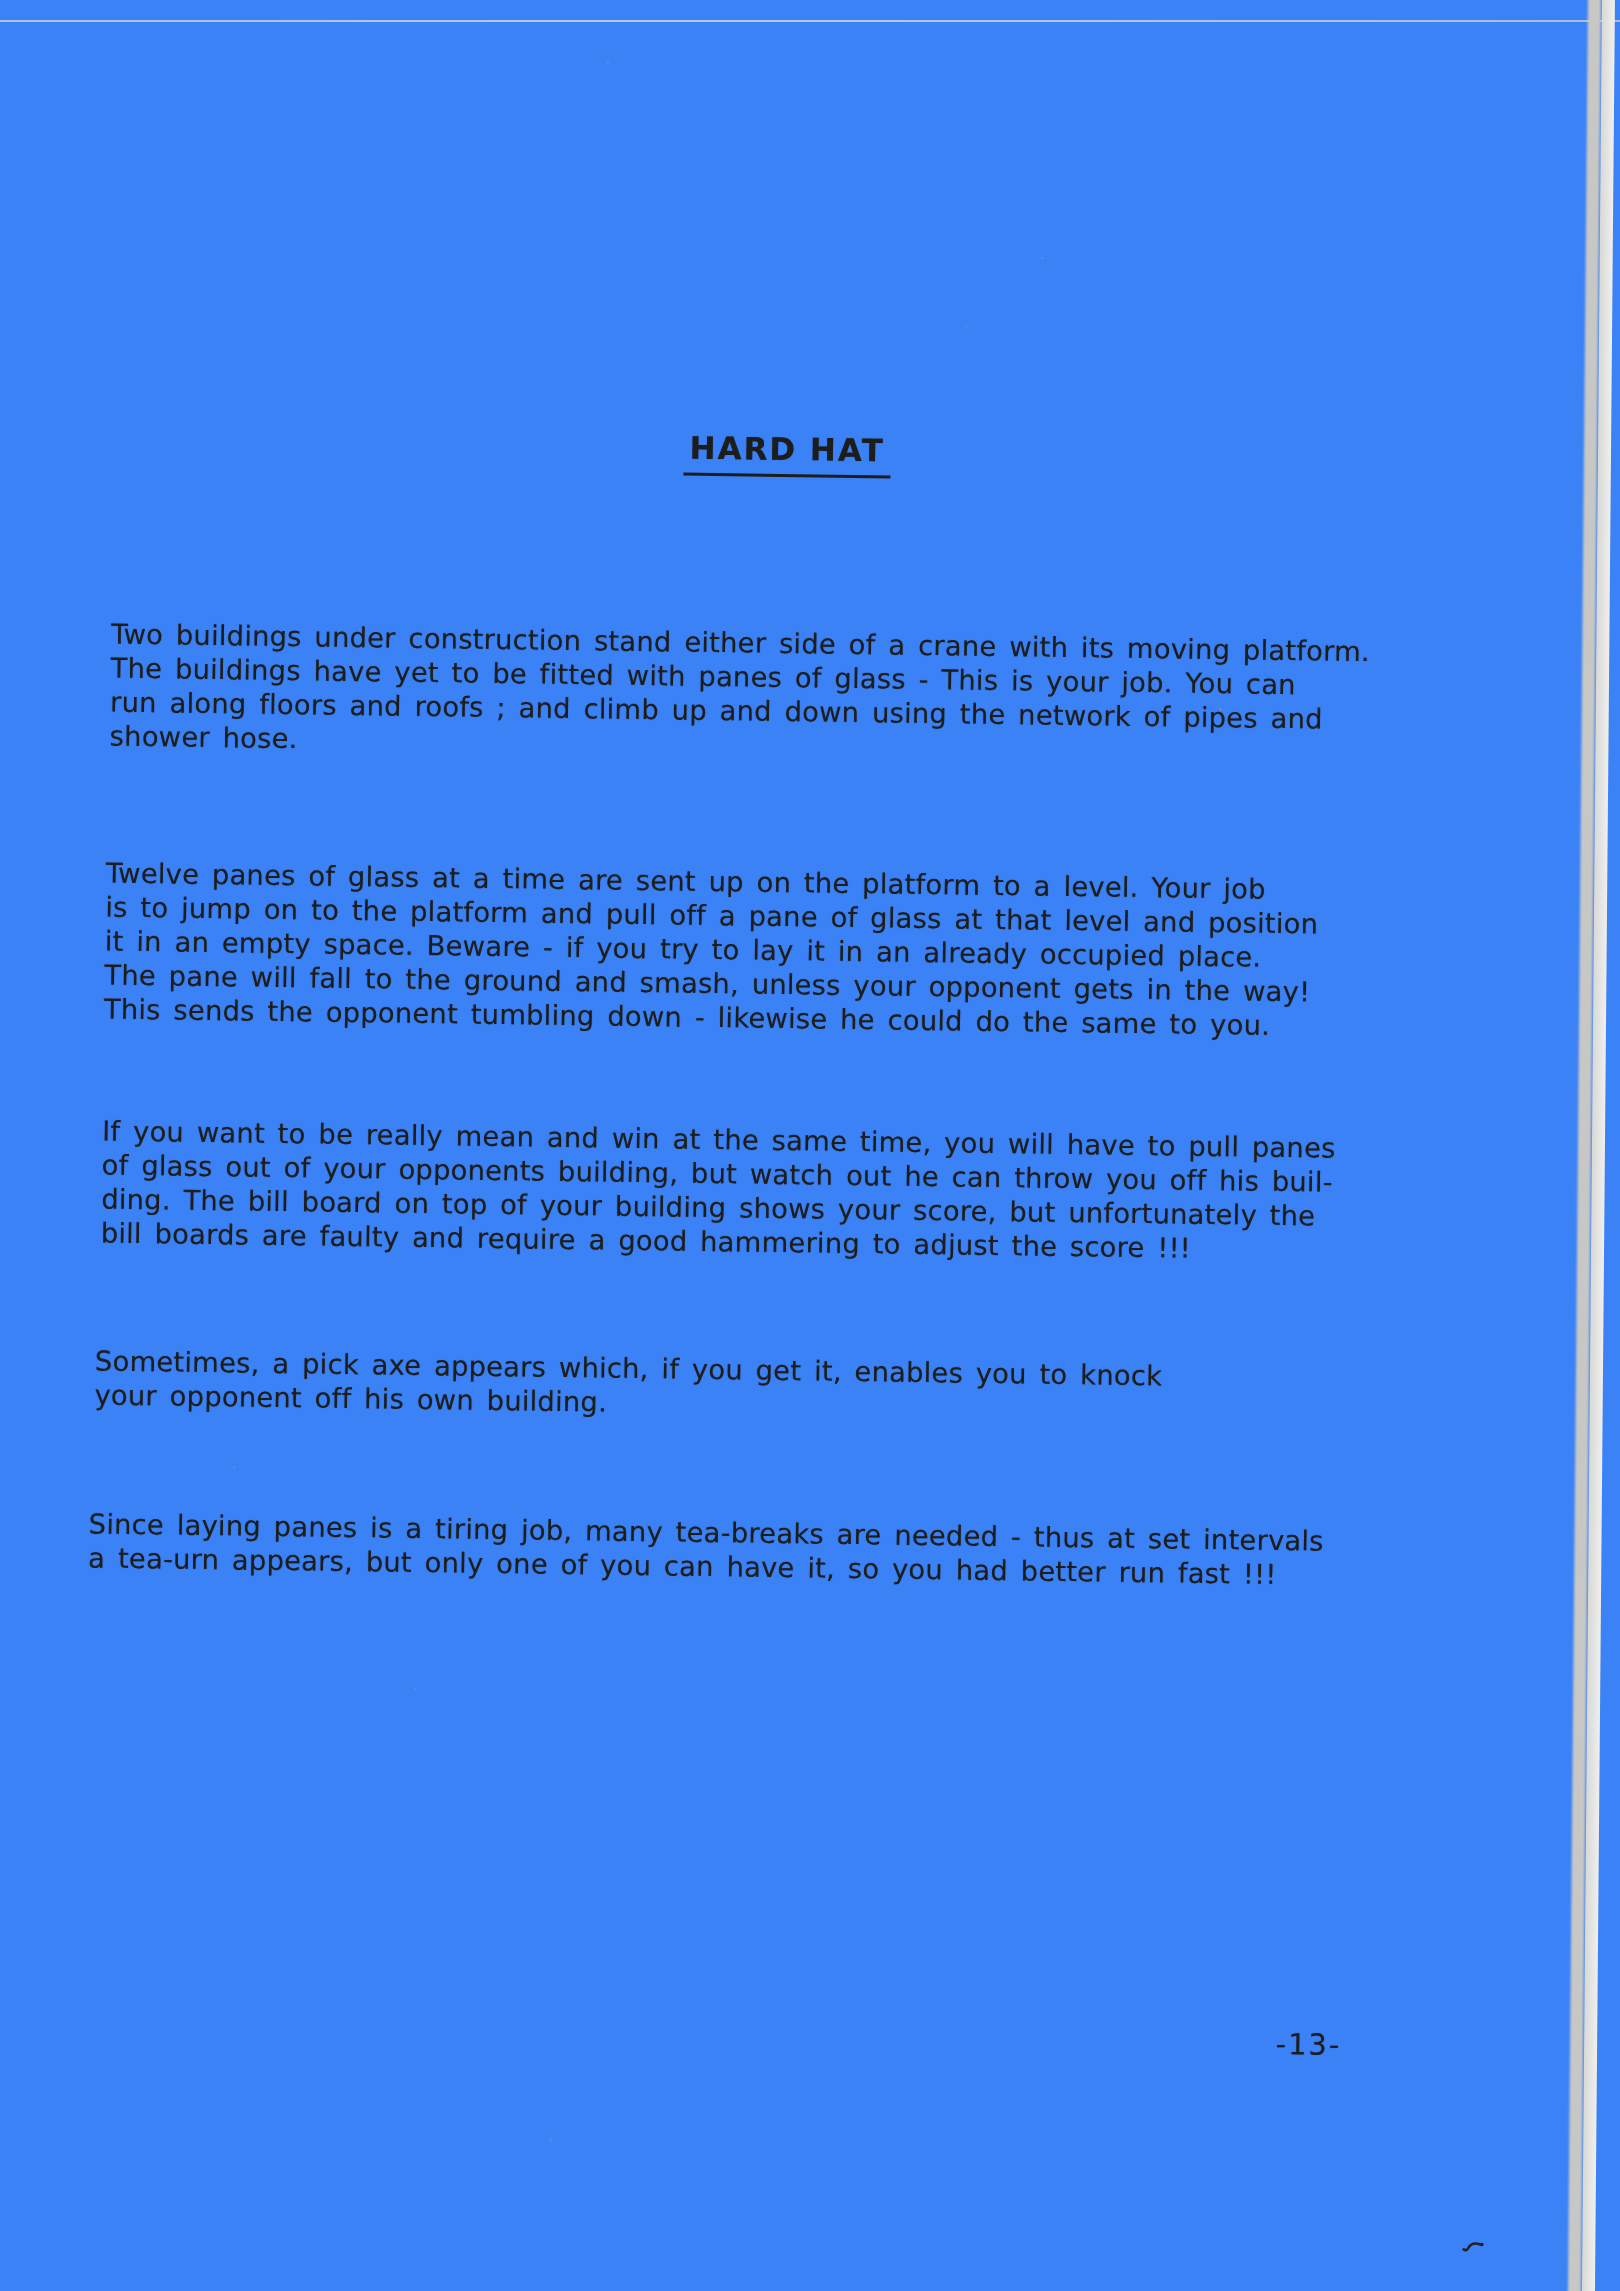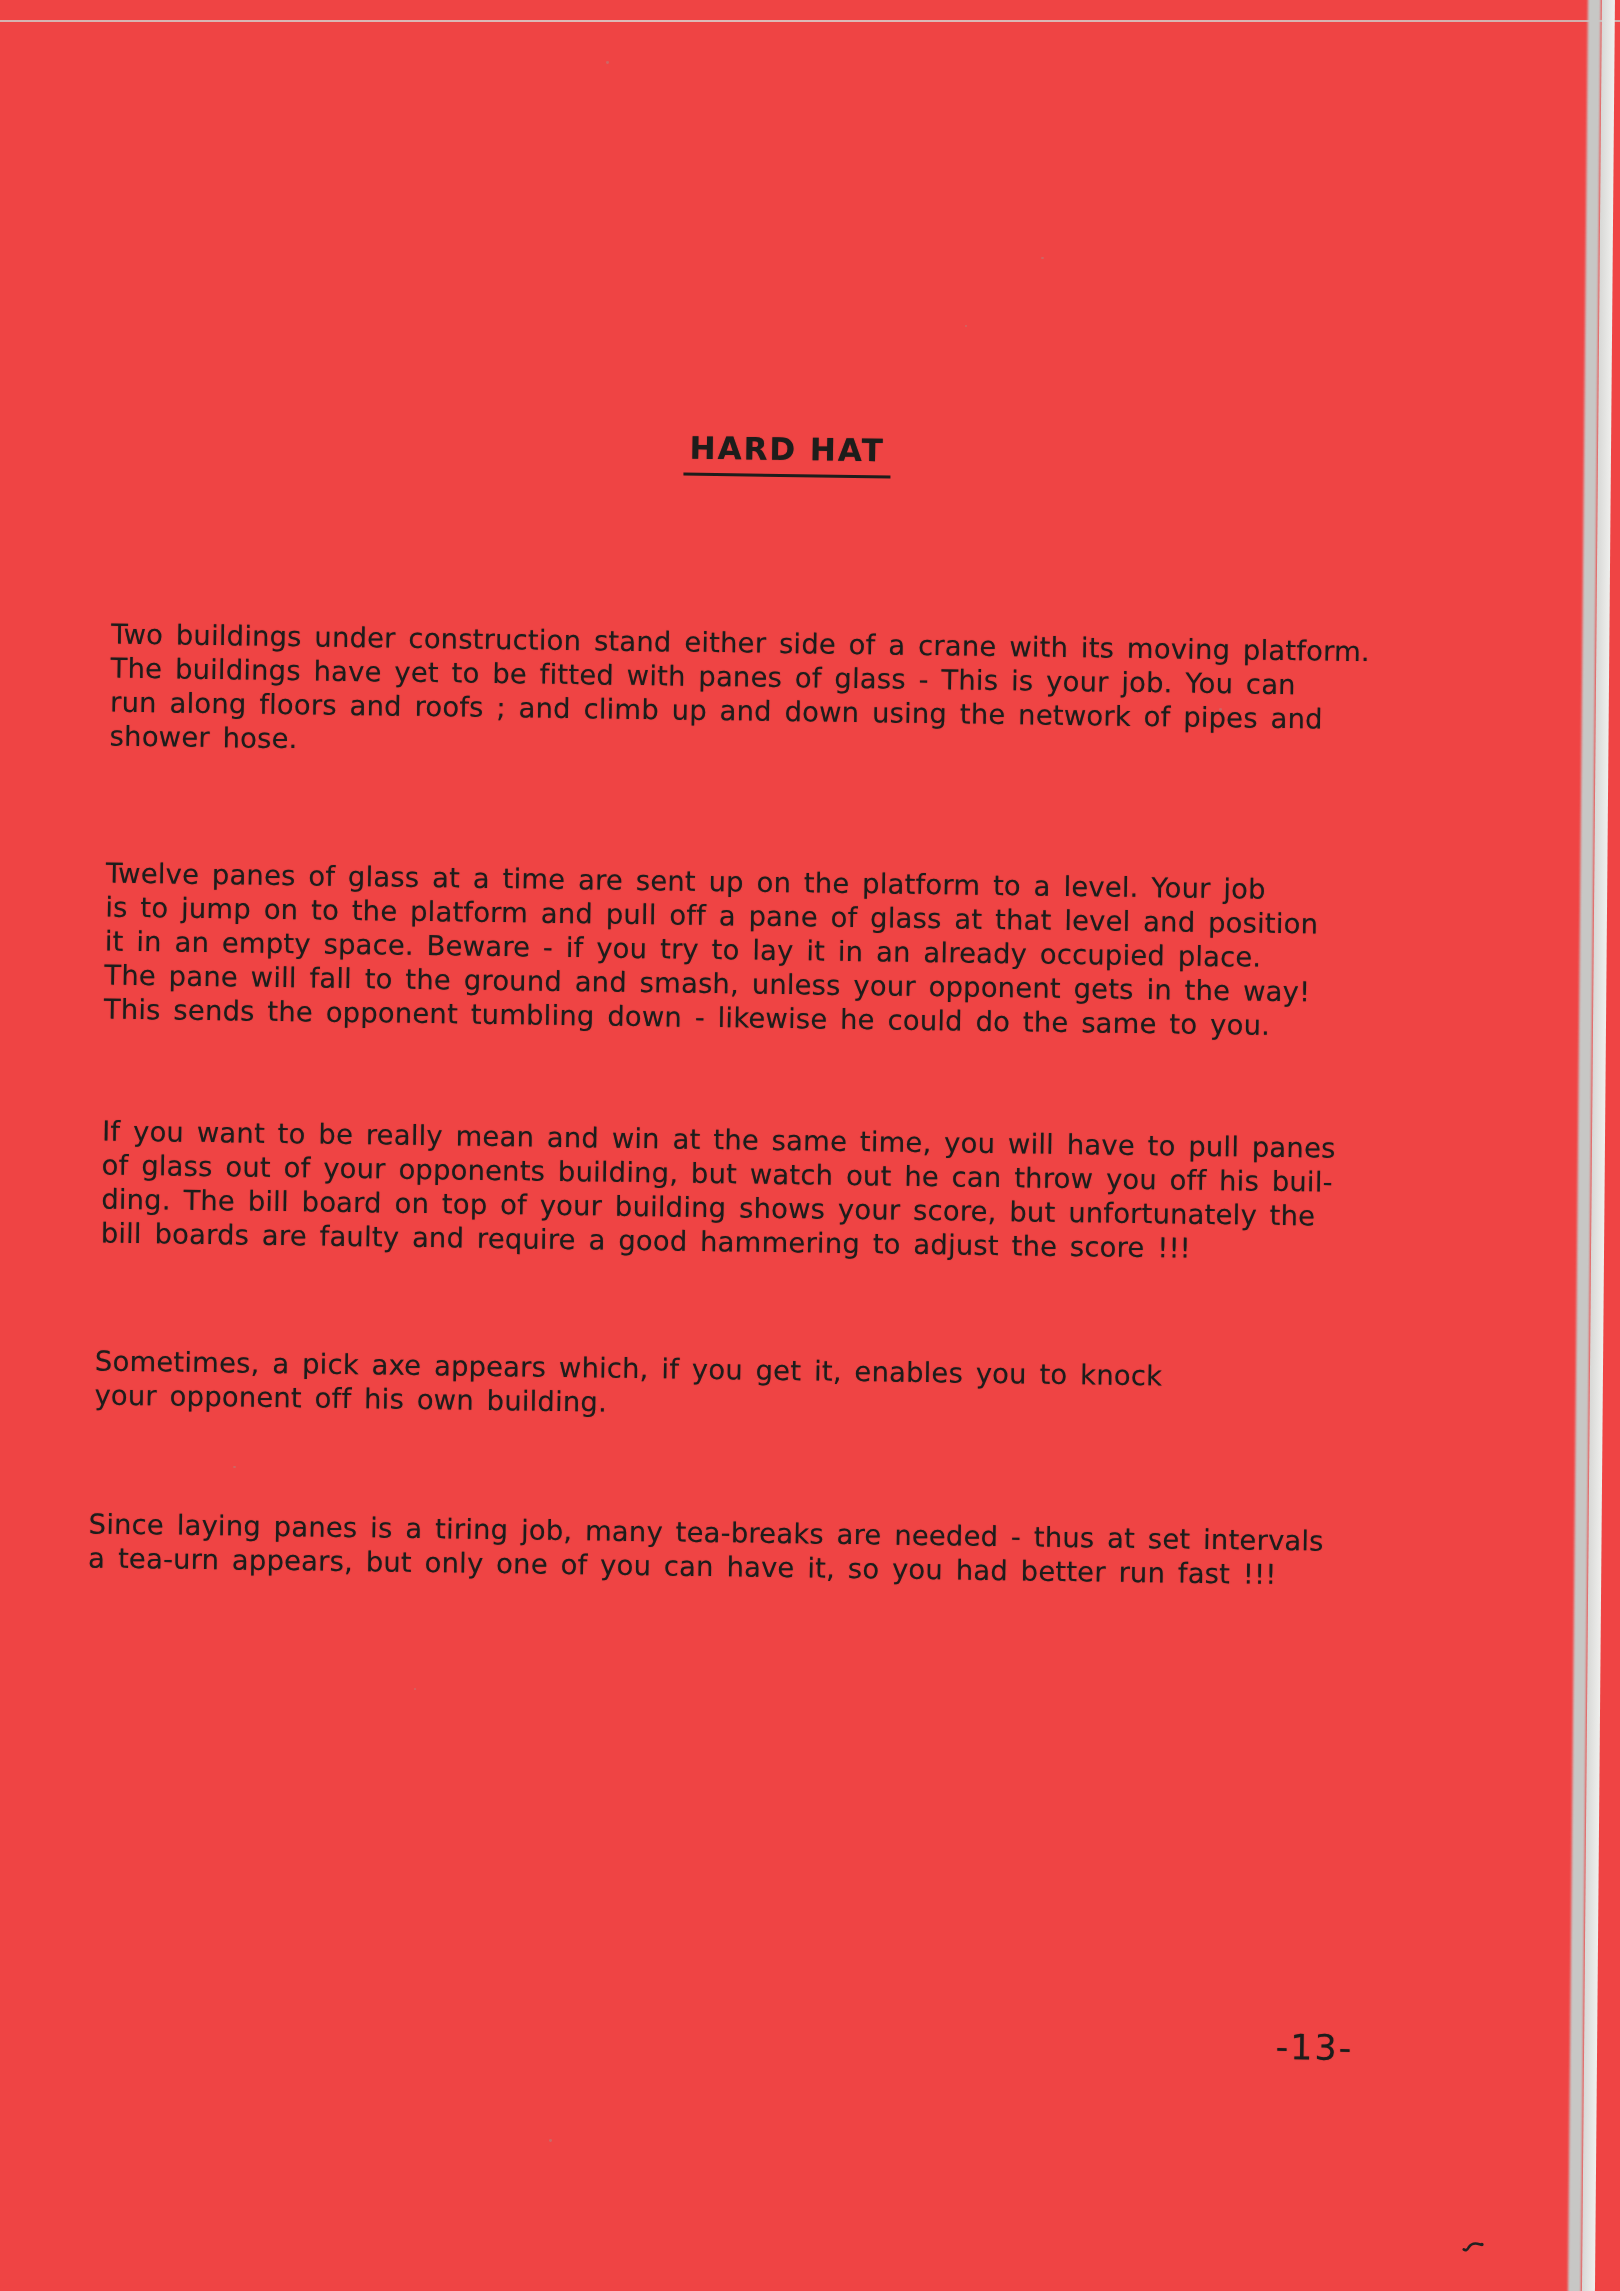--- a/index.html
+++ b/index.html
@@ -8,21 +8,21 @@
     width: 1620px;
     height: 2292px;
     overflow: hidden;
     background: #fcfcfa;
     font-family: "DejaVu Sans", sans-serif;
   }
   .page {
     position: relative;
     width: 1620px;
     height: 2292px;
-    background: #ef4444;
+    background: #3b82f6;
   }
   
   .scan-top-line {
     position: absolute;
     left: 0; top: 19.6px;
     width: 1620px; height: 2px;
     background: linear-gradient(to right, #cfcfcc 0%, #d8d8d5 40%, #d3d3d0 75%, #c9c9c6 100%);
     opacity: .8;
   }
   
@@ -76,21 +76,21 @@
     text-shadow: 0 0 1px rgba(25,25,25,.5);
   }
   .p1 { left: 120px; top: 616px; }
   .p2 { left: 118px; top: 855px; }
   .p3 { left: 118px; top: 1113px; }
   .p4 { left: 114px; top: 1343px; }
   .p5 { left: 110px; top: 1506px; }
   .page-number {
     position: absolute;
     left: 1304px; top: 2009px;
-    font-size: 35px;
+    font-size: 29px;
     letter-spacing: 2px;
     text-shadow: 0 0 1px rgba(25,25,25,.5);
   }
   .pen-mark {
     position: absolute;
     left: 1492px; top: 2217px;
     width: 25.5px; height: 15.7px;
   }
   .speck {
     position: absolute;

